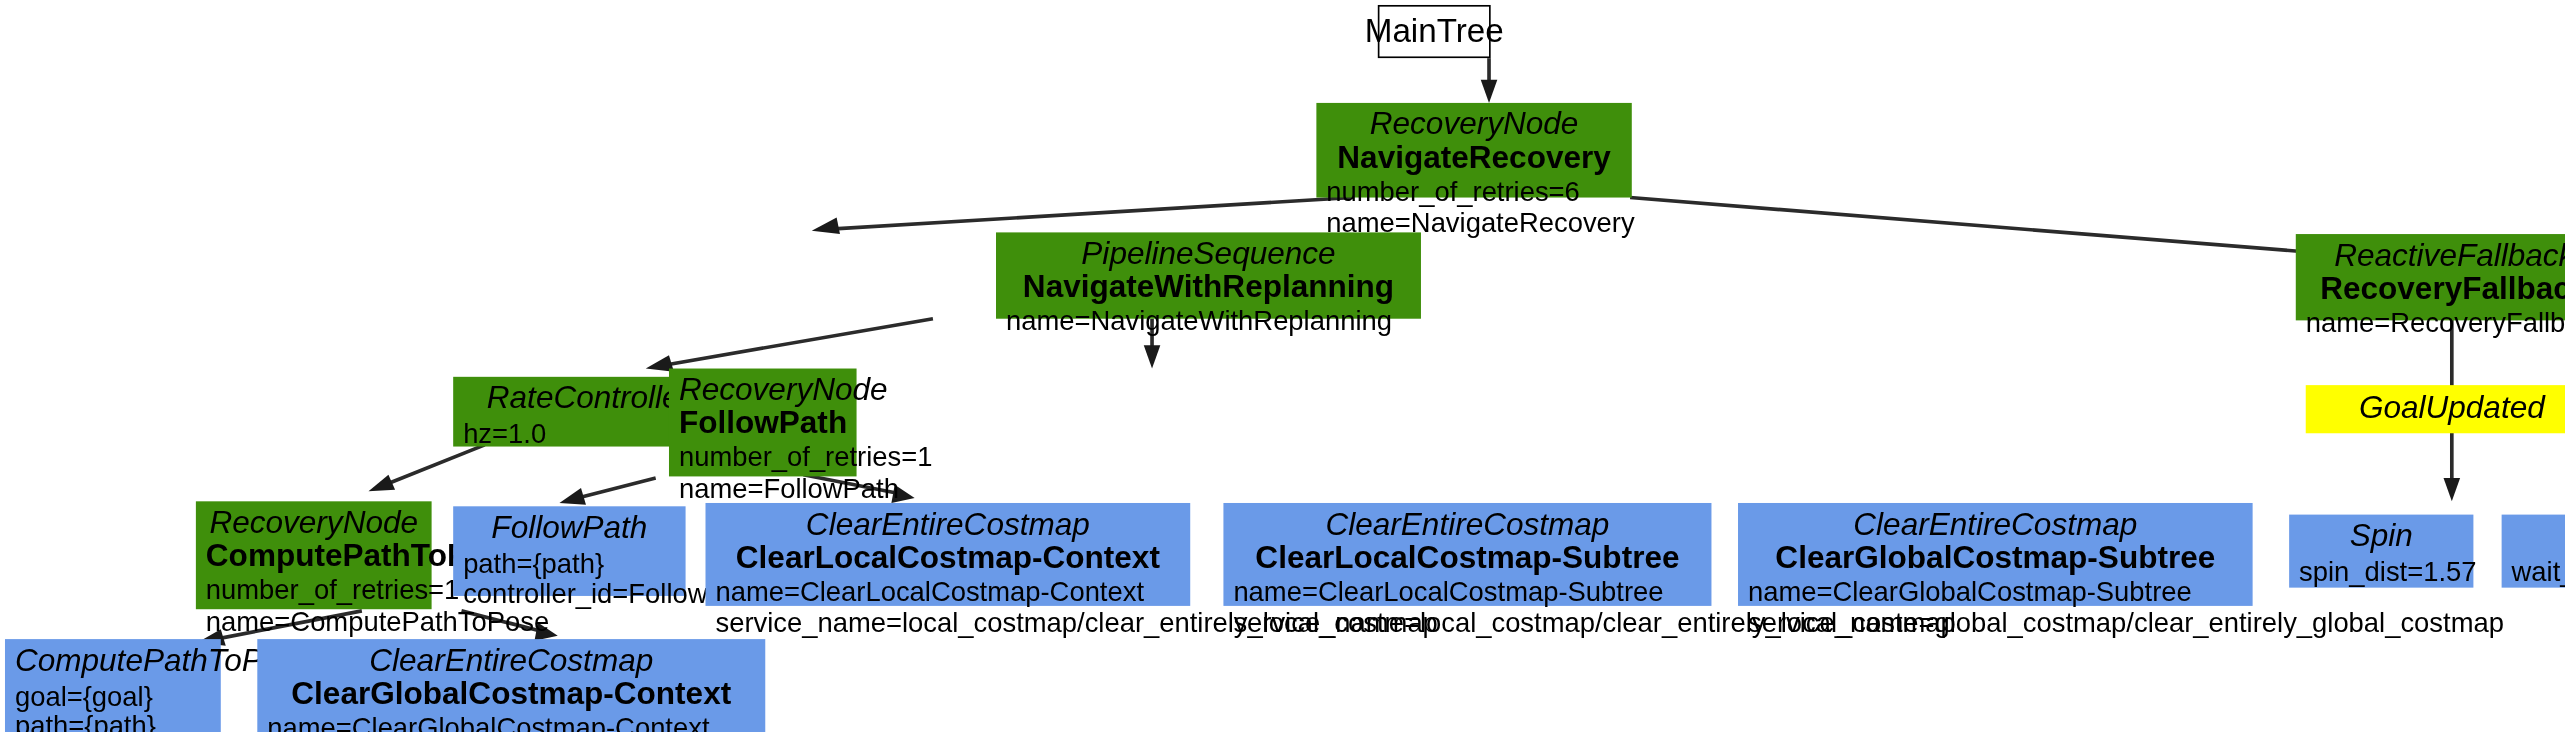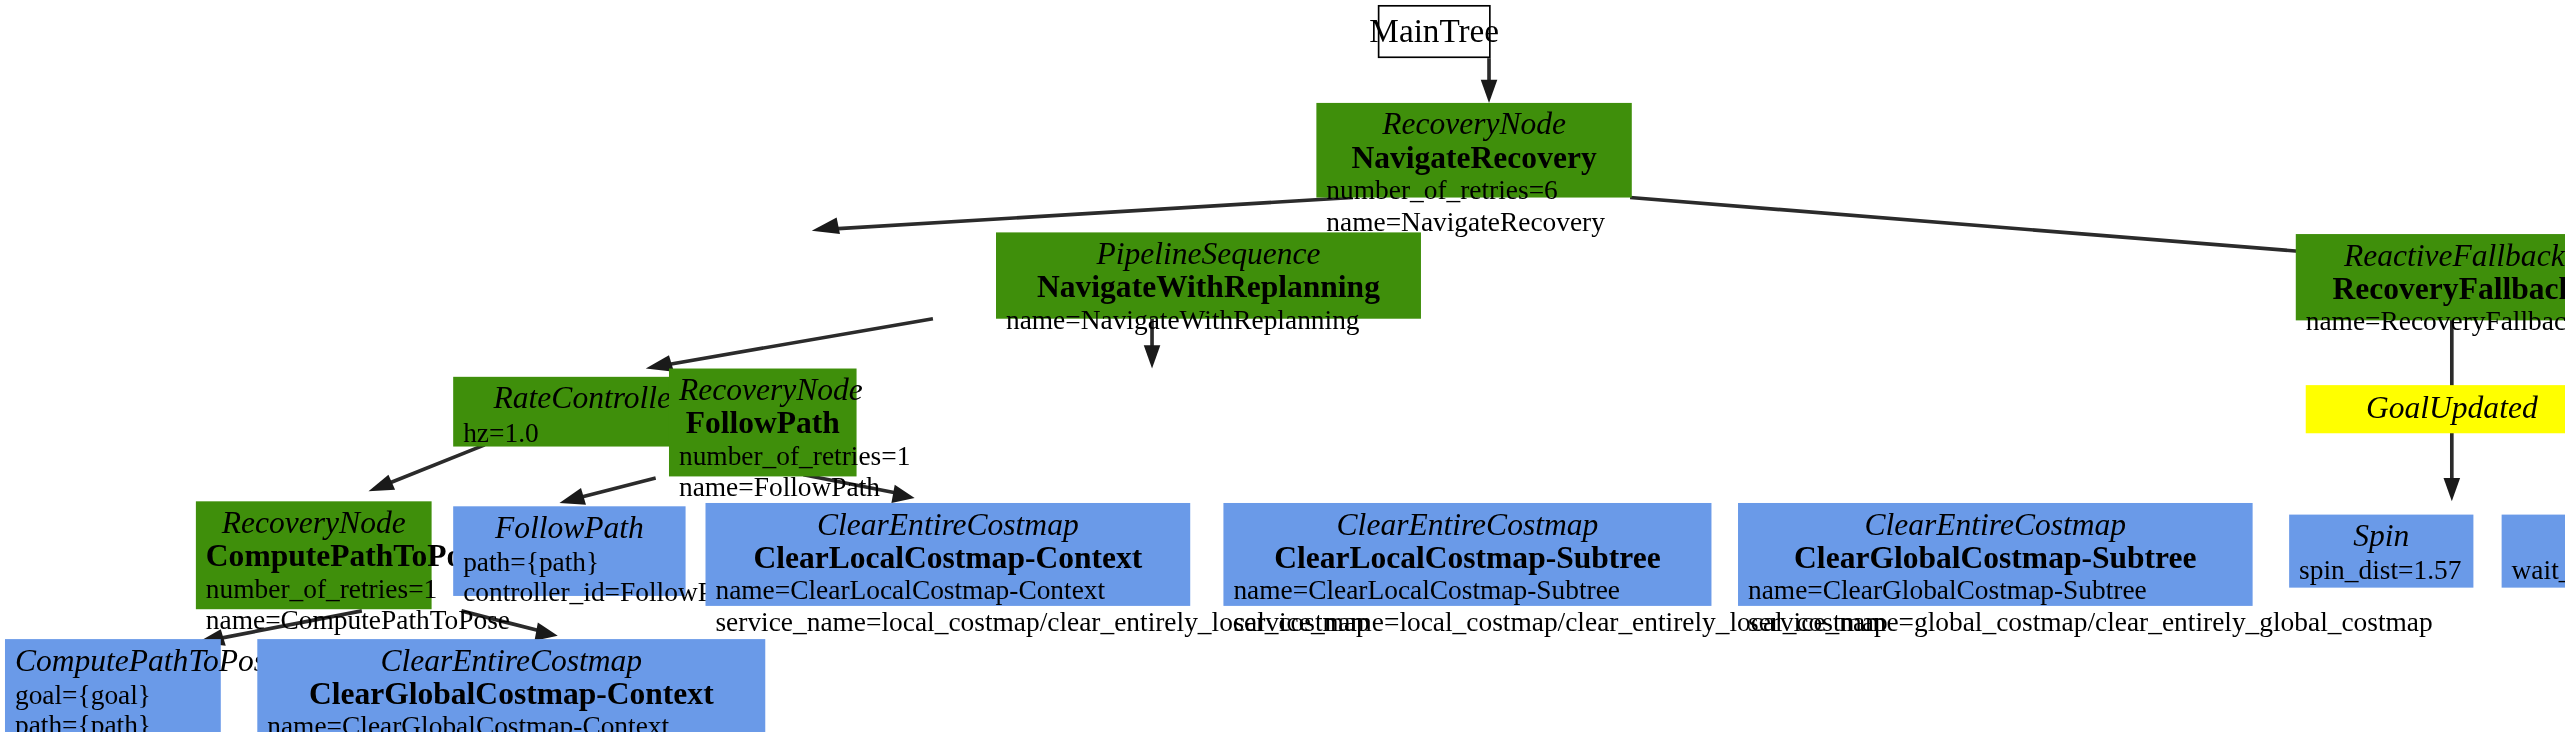--- a/index.html
+++ b/index.html
@@ -6,21 +6,21 @@
     margin: 0;
     padding: 0;
     background: #ffffff;
   }
   #canvas {
     position: relative;
     width: 2565px;
     height: 732px;
     background: #ffffff;
     overflow: hidden;
-    font-family: Liberation Serif, serif;
+    font-family: Liberation Sans, sans-serif;
   }
   .node {
     position: absolute;
     box-sizing: border-box;
     padding: 2px 6px 3px 6px;
     line-height: 1.14;
     color: #000000;
   }
   .node.green { background: #3f8f0b; }
   .node.blue  { background: #6a9ae8; }

